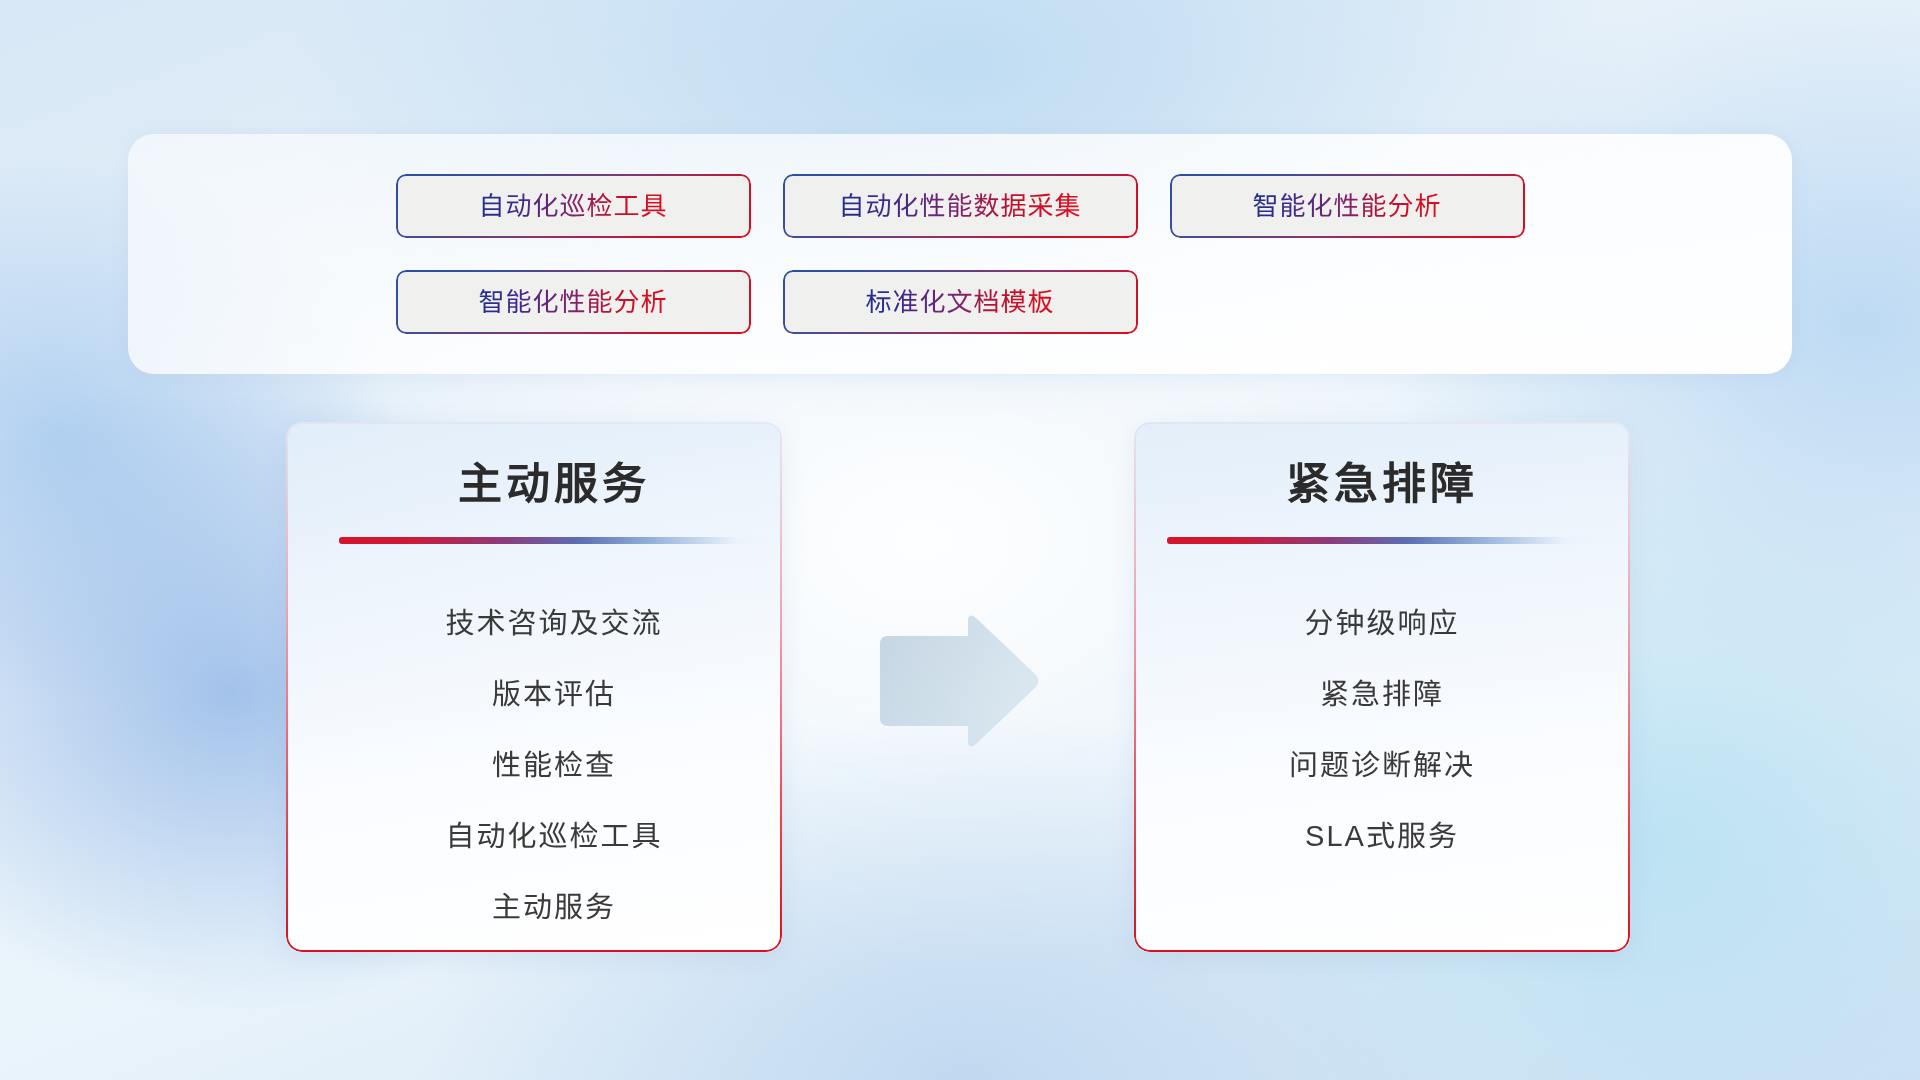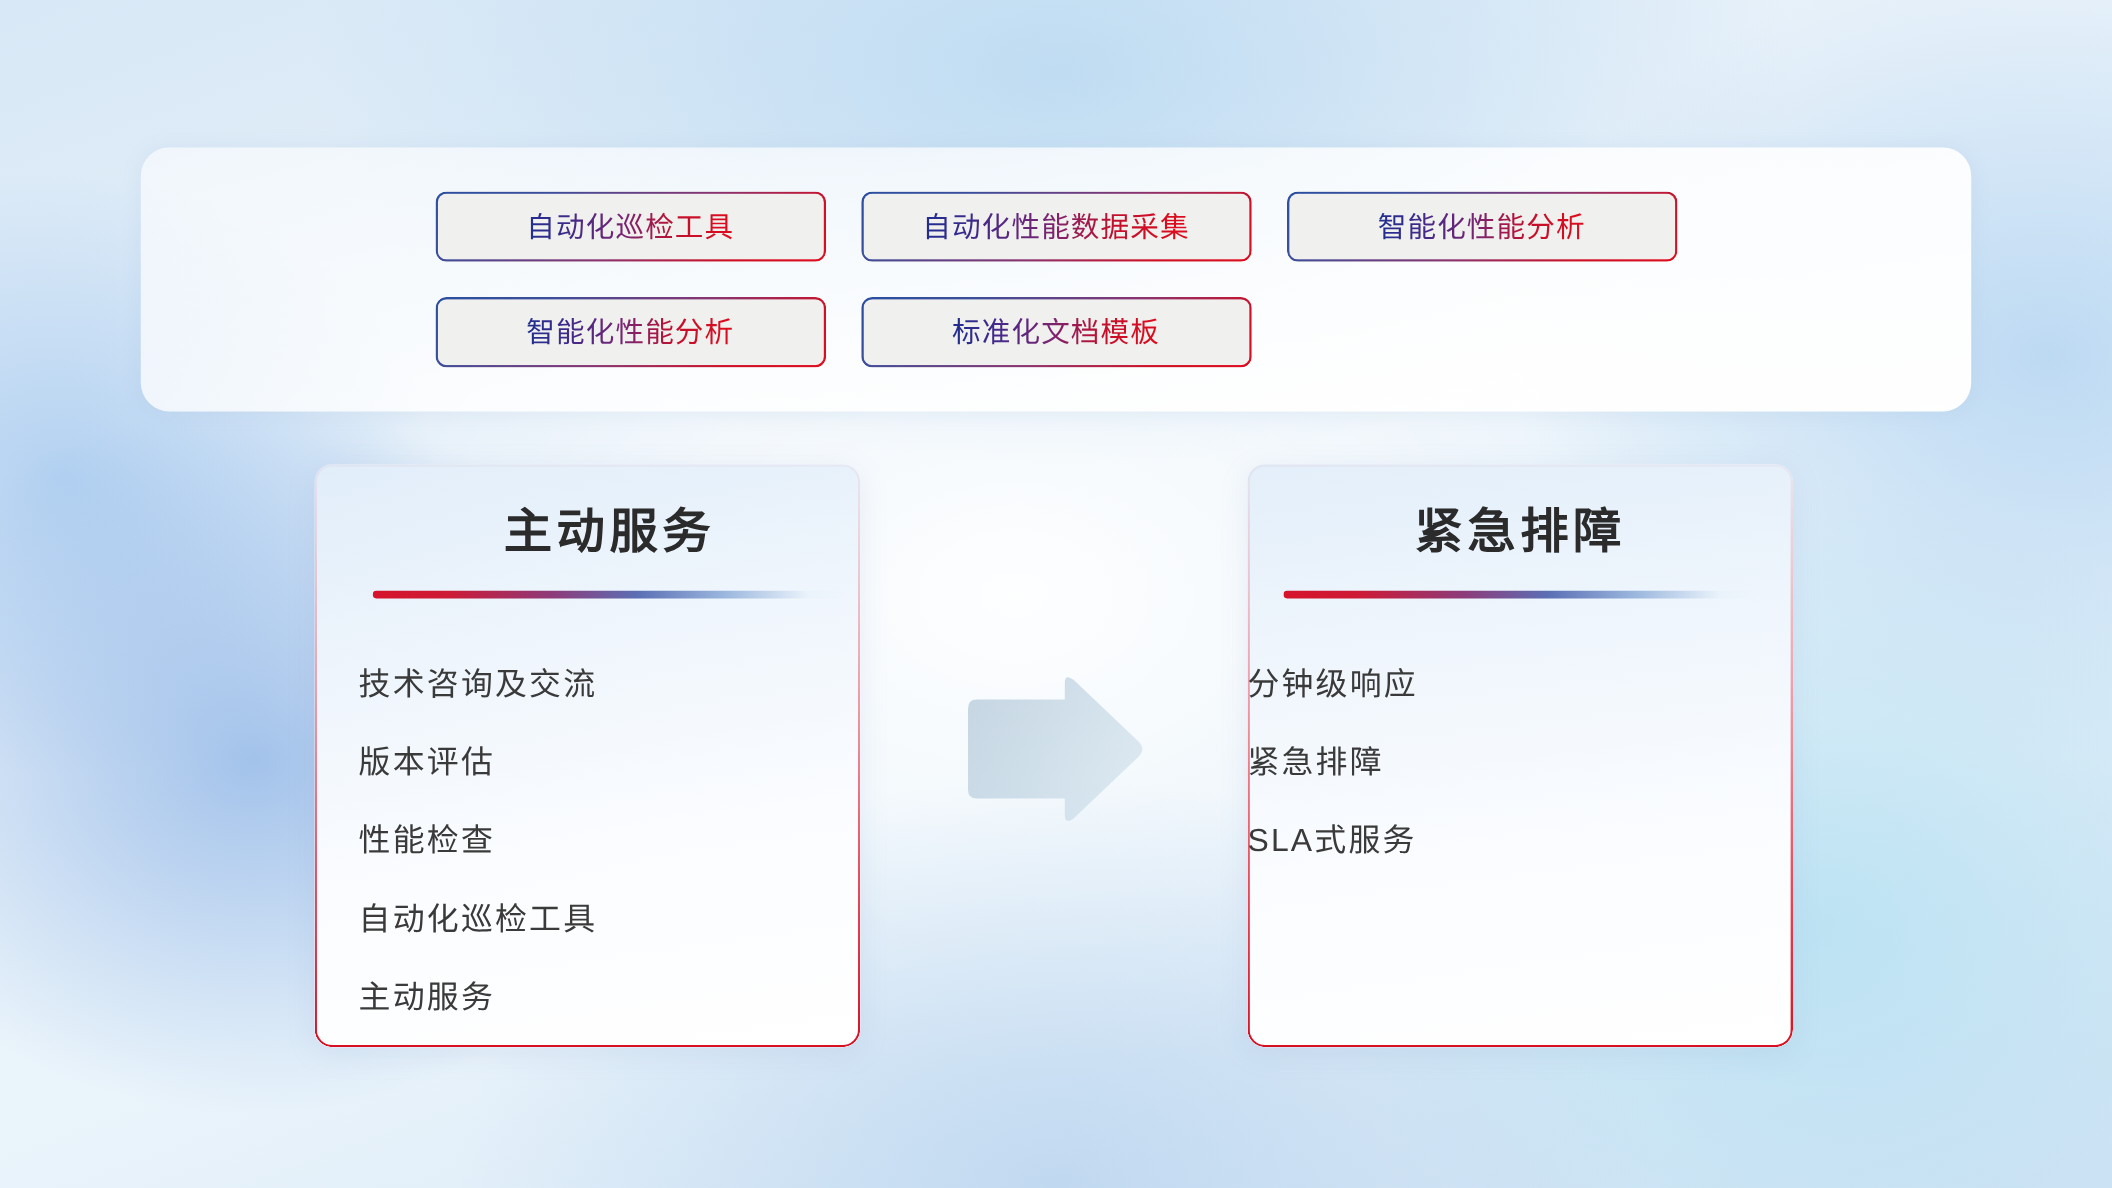--- a/index.html
+++ b/index.html
@@ -141,21 +141,21 @@
         #8d3b7a 38%,
         #5b6fb5 56%,
         #9ab6dd 74%,
         rgba(220,234,248,0.25) 92%,
         rgba(255,255,255,0) 100%);
   }
   .card-list{
     position:relative;
     margin-top:44px;
     list-style:none;
-    text-align:left;
+    text-align:center;
   }
   .card-list li{
     font-size:29px;
     color:#3a3a3a;
     letter-spacing:2px;
     line-height:1;
     padding:21px 0;
   }
 
   
@@ -222,17 +222,18 @@
       <path d="M8 32 Q8 24 16 24 L96 24 L96 9 Q96 0 104 6 L163 62 Q170 69 163 76 L104 132 Q96 138 96 129 L96 114 L16 114 Q8 114 8 106 Z" fill="url(#arrowGrad)"></path>
     </svg>
   </div>
 
   <div class="service-card" id="card-passive">
     <div class="card-title">紧急排障</div>
     <div class="card-divider"></div>
     <ul class="card-list">
       <li>分钟级响应</li>
       <li>紧急排障</li>
+      <li>问题诊断解决</li>
       <li>SLA式服务</li>
     </ul>
   </div>
 
 </div>
 
 </body></html>

